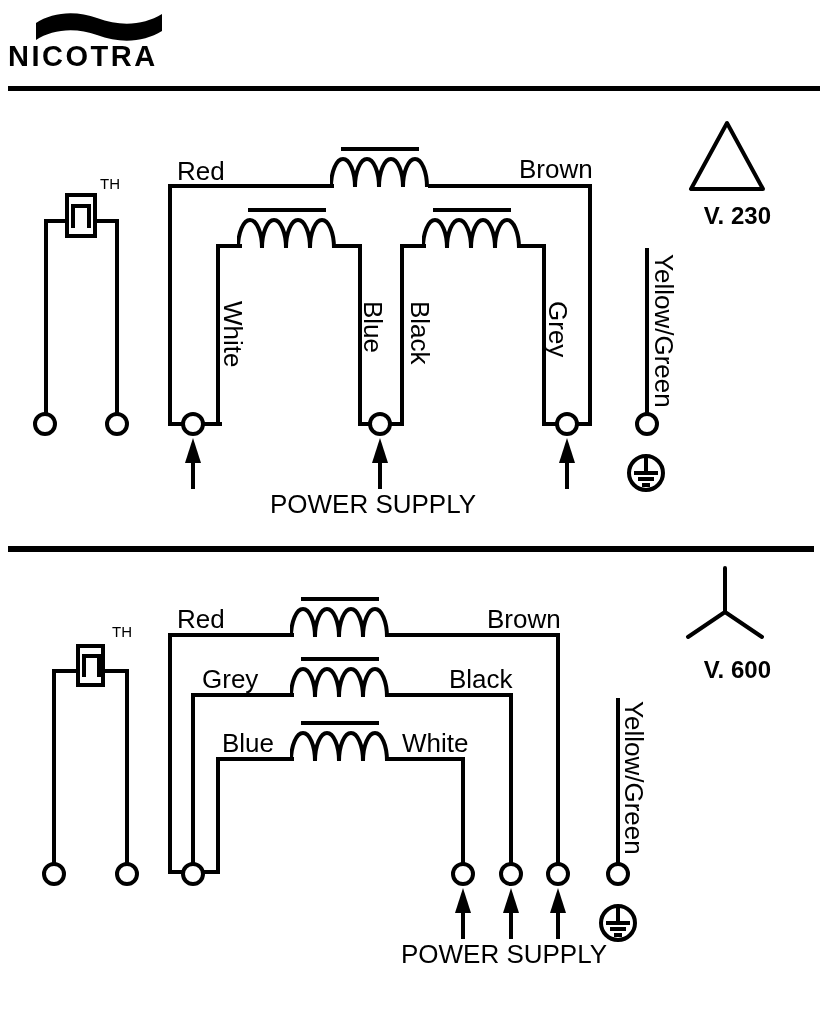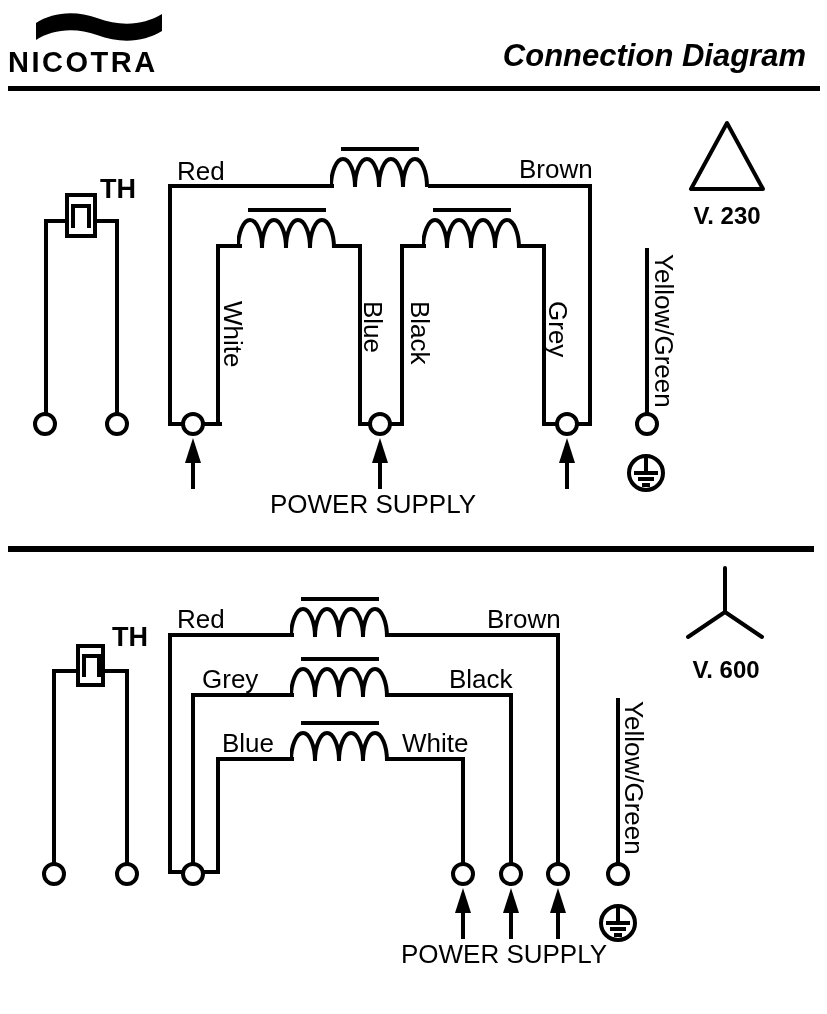--- a/index.html
+++ b/index.html
@@ -10,49 +10,48 @@
   .abs{position:absolute;}
   .wire{position:absolute;background:#000;}
   .divider{position:absolute;background:#000;}
   .term{position:absolute;width:24px;height:24px;border:4px solid #000;border-radius:50%;
         background:#fff;box-sizing:border-box;}
   .lbl{position:absolute;font-size:26px;line-height:1;white-space:nowrap;}
   .vlbl{position:absolute;font-size:26px;line-height:1;white-space:nowrap;
         writing-mode:vertical-rl;text-orientation:mixed;}
   .th-box{position:absolute;border:4px solid #000;box-sizing:border-box;background:#fff;}
   .th-inner{position:absolute;border:4px solid #000;border-bottom:none;box-sizing:border-box;}
-  .th-lbl{position:absolute;font-size:27px;font-weight:700;line-height:1;}
-  .volt-lbl{position:absolute;font-size:24px;font-weight:700;line-height:1;text-align:center;}
+  .th-lbl{position:absolute;font-size:15px;font-weight:400;line-height:1;}
+  .volt-lbl{position:absolute;font-size:24px;font-weight:700;line-height:1;text-align:right;}
   .ps-lbl{position:absolute;font-size:26px;line-height:1;text-align:center;}
   .coil{position:absolute;}
   .coil-bar{position:absolute;background:#000;height:4px;width:78px;}
   .arrow{position:absolute;width:16px;}
   .arrow-head{width:0;height:0;border-left:8px solid transparent;border-right:8px solid transparent;
               border-bottom:25px solid #000;}
   .arrow-shaft{width:4px;height:28px;background:#000;margin:-2px auto 0;}
   .earth{position:absolute;width:38px;height:38px;border:4px solid #000;border-radius:50%;
          box-sizing:border-box;background:#fff;}
   .earth .e-stem{position:absolute;left:13px;top:0px;width:4px;height:14px;background:#000;}
   .earth .e-b1{position:absolute;left:3px;top:13px;width:24px;height:4px;background:#000;}
   .earth .e-b2{position:absolute;left:7px;top:19px;width:16px;height:4px;background:#000;}
   .earth .e-b3{position:absolute;left:11px;top:25px;width:8px;height:4px;background:#000;}
-  .brand{position:absolute;left:8px;top:46px;font-size:29px;font-weight:700;letter-spacing:2.5px;}
+  .brand{position:absolute;left:8px;top:40px;font-size:29px;font-weight:700;letter-spacing:2.5px;}
   .doc-title{position:absolute;left:400px;top:38px;width:406px;text-align:right;
              font-size:31px;font-weight:700;font-style:italic;}
 </style>
 </head>
 <body>
 
 <div class="canvas">
 
   <svg class="abs" style="left:34px;top:8px;" width="130" height="38" viewBox="0 0 130 38">
     <path d="M 2 15 C 18 4, 42 2, 63 10 C 87 19, 110 17, 128 6 L 128 23 C 110 34, 87 36, 63 27 C 42 19, 18 21, 2 32 Z" fill="#000"></path>
   </svg>
   <div class="brand">NICOTRA</div>
-  <div class="doc-title">Connection Diagram</div>
   <div class="divider" style="left:8px;top:86px;width:812px;height:5px;"></div>
 
   <div class="th-box" style="left:65px;top:193px;width:32px;height:45px;"></div>
   <div class="th-inner" style="left:71px;top:204px;width:20px;height:24px;"></div>
   <div class="th-lbl" style="left:100px;top:176px;">TH</div>
   <div class="wire" style="left:44px;top:219px;width:23px;height:4px;"></div>
   <div class="wire" style="left:95px;top:219px;width:24px;height:4px;"></div>
   <div class="wire" style="left:44px;top:219px;width:4px;height:195px;"></div>
   <div class="wire" style="left:115px;top:219px;width:4px;height:195px;"></div>
 

